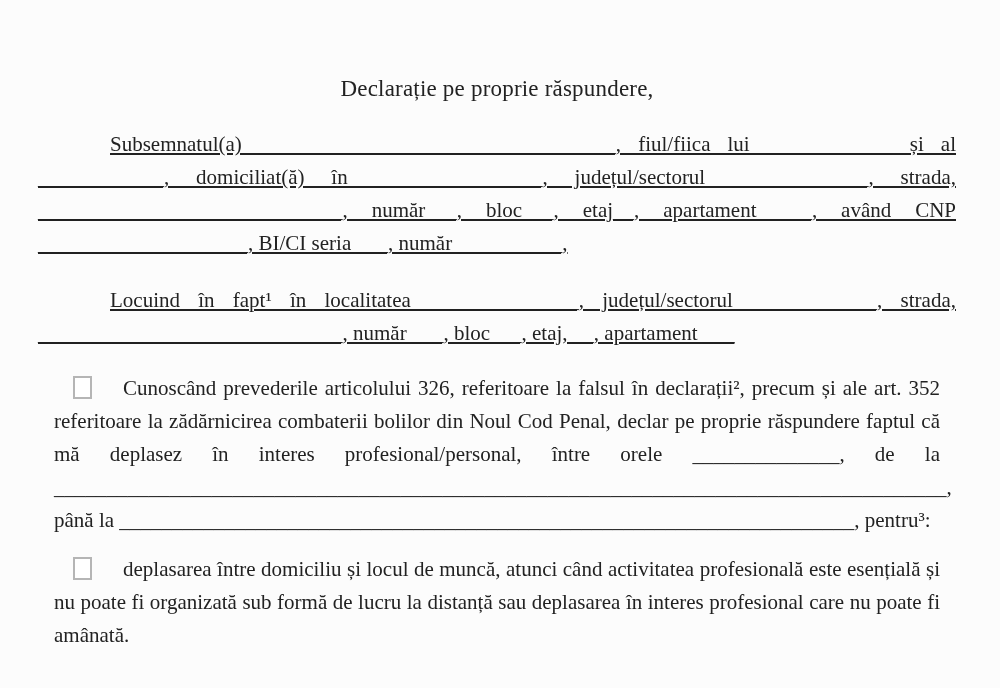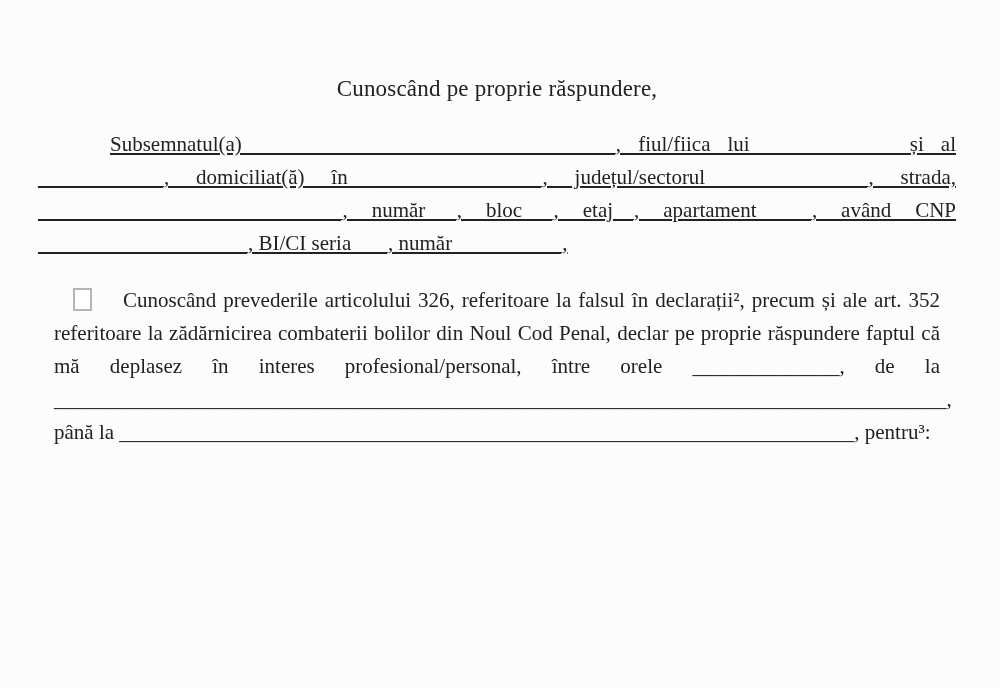--- a/index.html
+++ b/index.html
@@ -50,26 +50,32 @@
       background: #ffffff;
       vertical-align: -4px;
       margin-right: 31px;
     }
   </style>
 </head>
 <body>
 
 <div class="page">
 
-  <h1 class="doc-title">Cunoscând pe proprie răspundere,</h1>
+  <h1 class="doc-title">Declarație pe proprie răspundere,</h1>
 
   <p class="para indent mb-lg">
     <span>Subsemnatul(a) __________________________________, fiul/fiica lui ____________ și al ____________, domiciliat(ă) în ________________, județul/sectorul _____________, strada, _____________________________, număr___, bloc___, etaj__, apartament ___, având CNP ____________________, BI/CI seria ___, număr __________,</span>
   </p>
 
+  <p class="para indent mb-md">
+    <span>Locuind în fapt¹ în localitatea________________, județul/sectorul ____________, strada, _____________________________, număr ___, bloc___, etaj, __, apartament ___</span>
+  </p>
 
   <p class="cb-para">
     <span class="checkbox"></span><span>Cunoscând prevederile articolului 326, referitoare la falsul în declarații², precum și ale art. 352 referitoare la zădărnicirea combaterii bolilor din Noul Cod Penal, declar pe proprie răspundere faptul că mă deplasez în interes profesional/personal, între orele ______________, de la _____________________________________________________________________________________, până la ______________________________________________________________________, pentru³:</span>
   </p>
 
+  <p class="cb-para">
+    <span class="checkbox"></span><span>deplasarea între domiciliu și locul de muncă, atunci când activitatea profesională este esențială și nu poate fi organizată sub formă de lucru la distanță sau deplasarea în interes profesional care nu poate fi amânată.</span>
+  </p>
 
 
 </div>
 
 </body></html>

